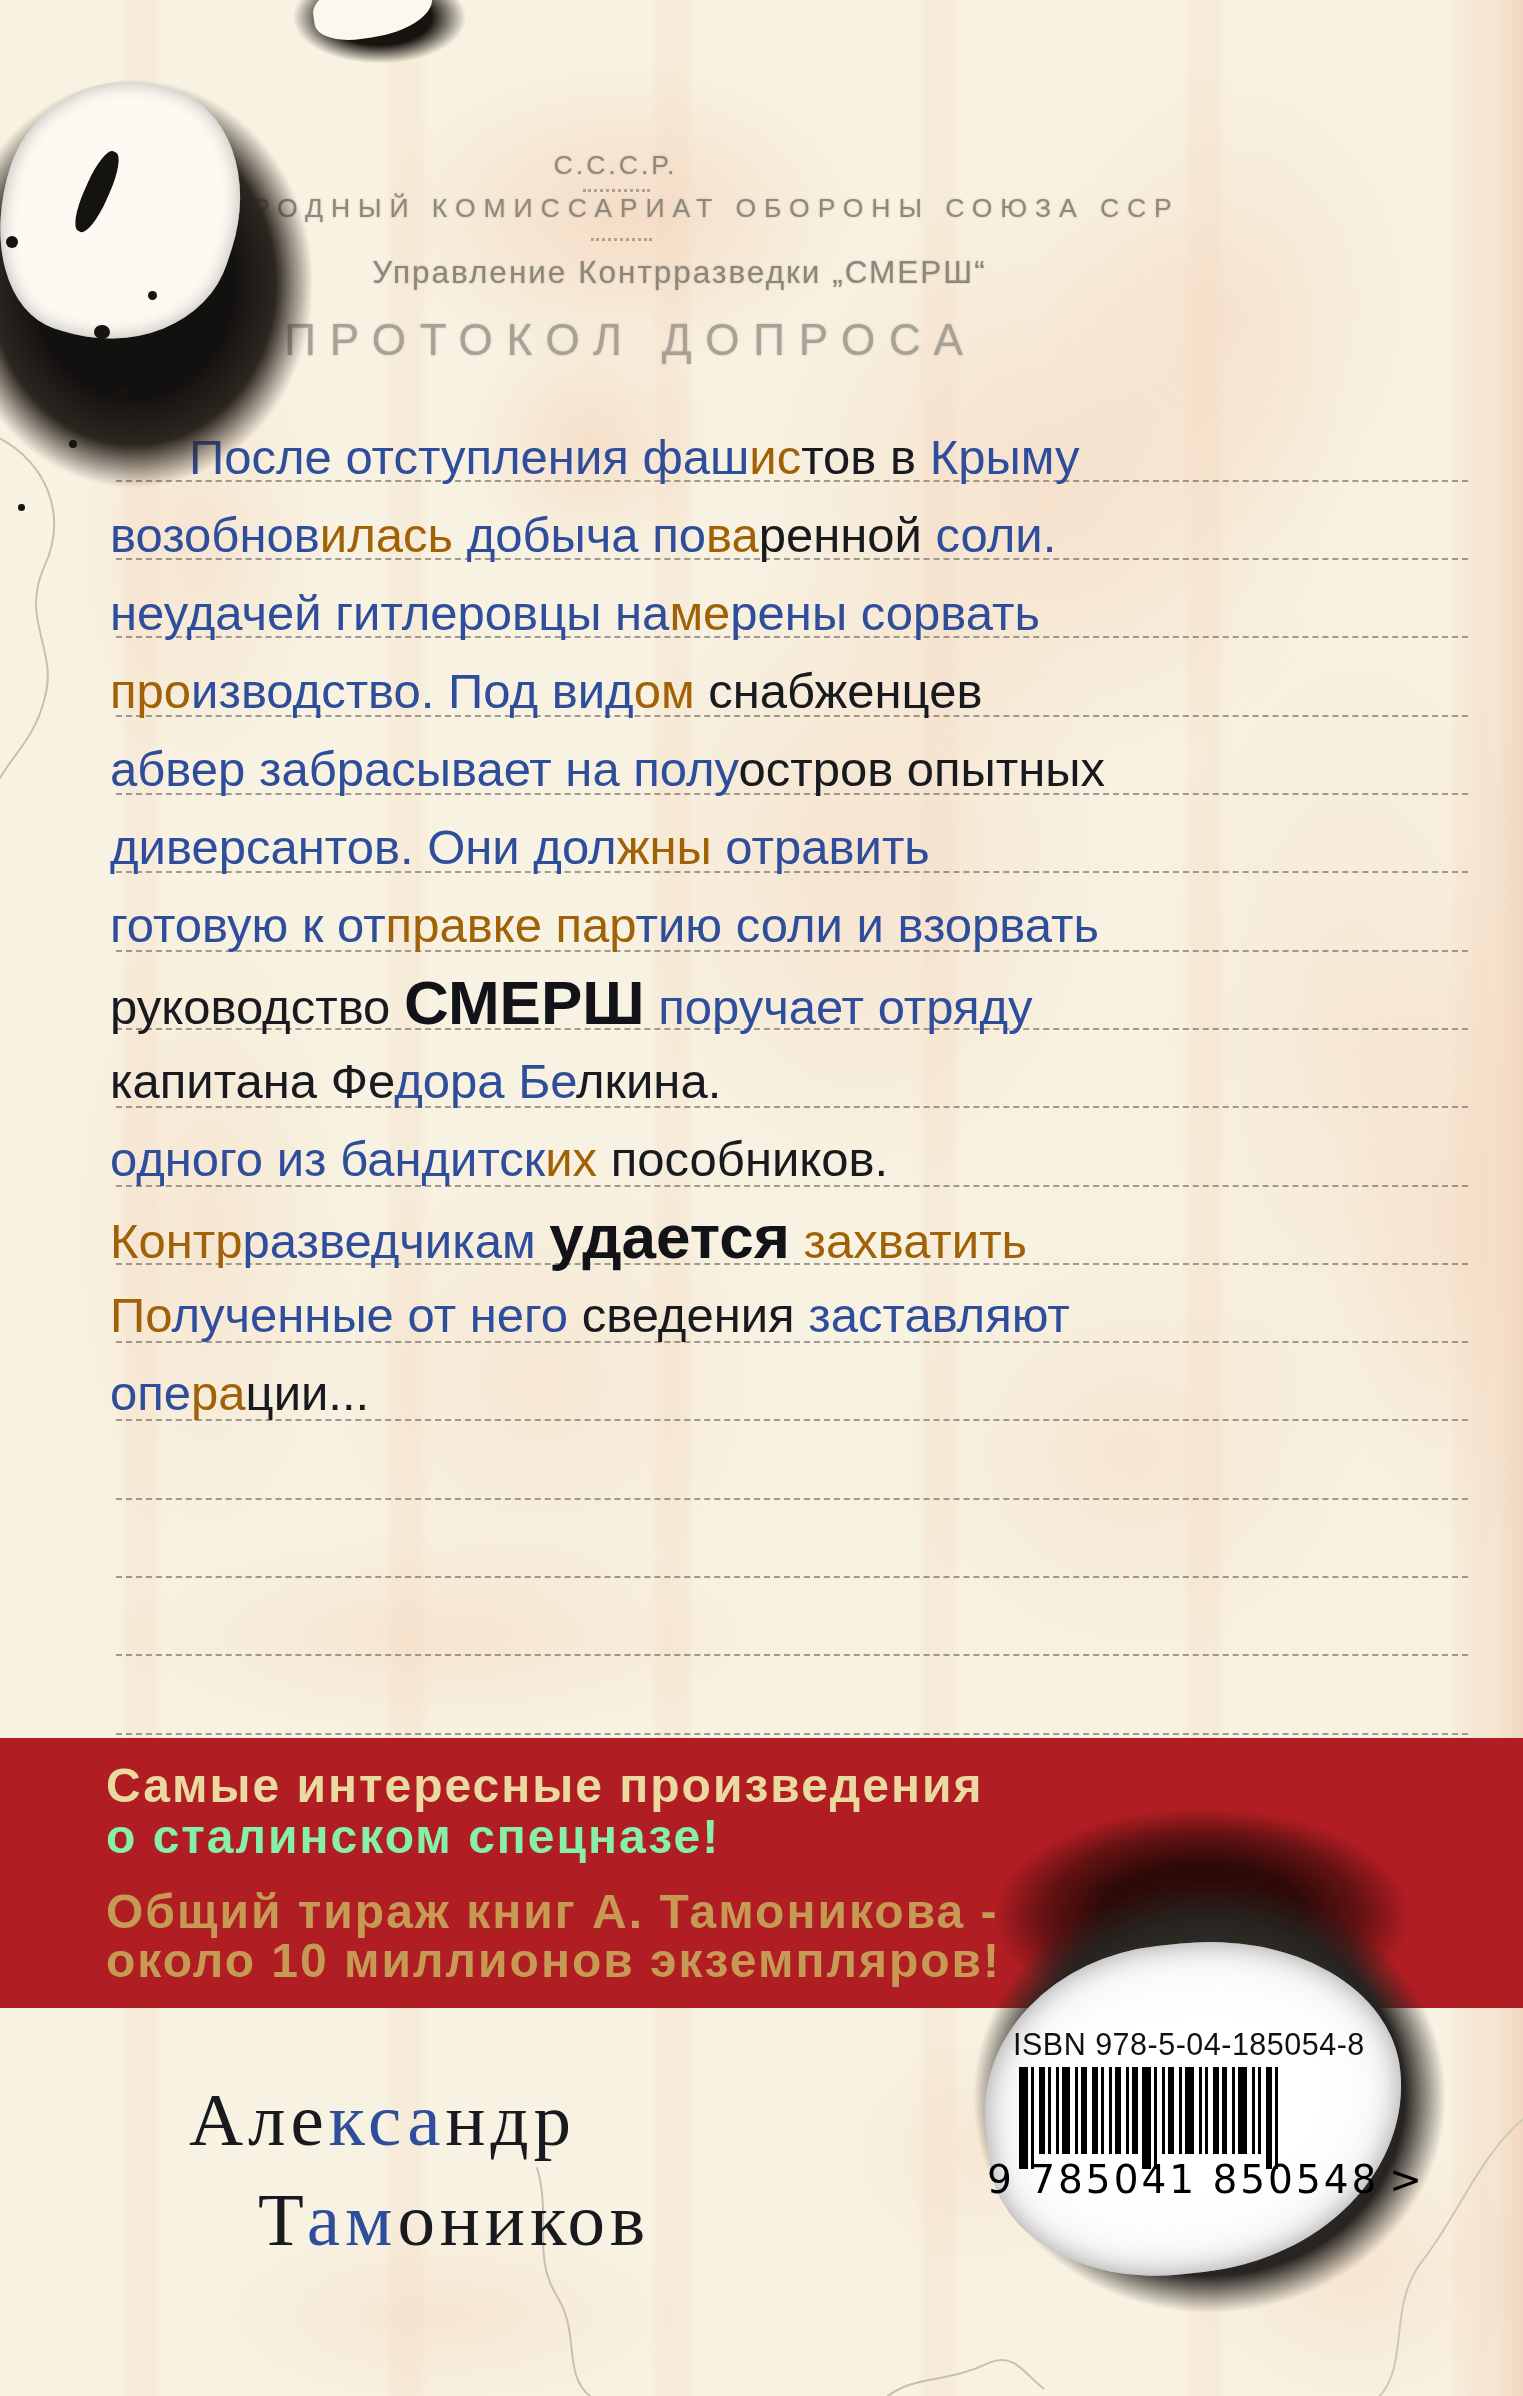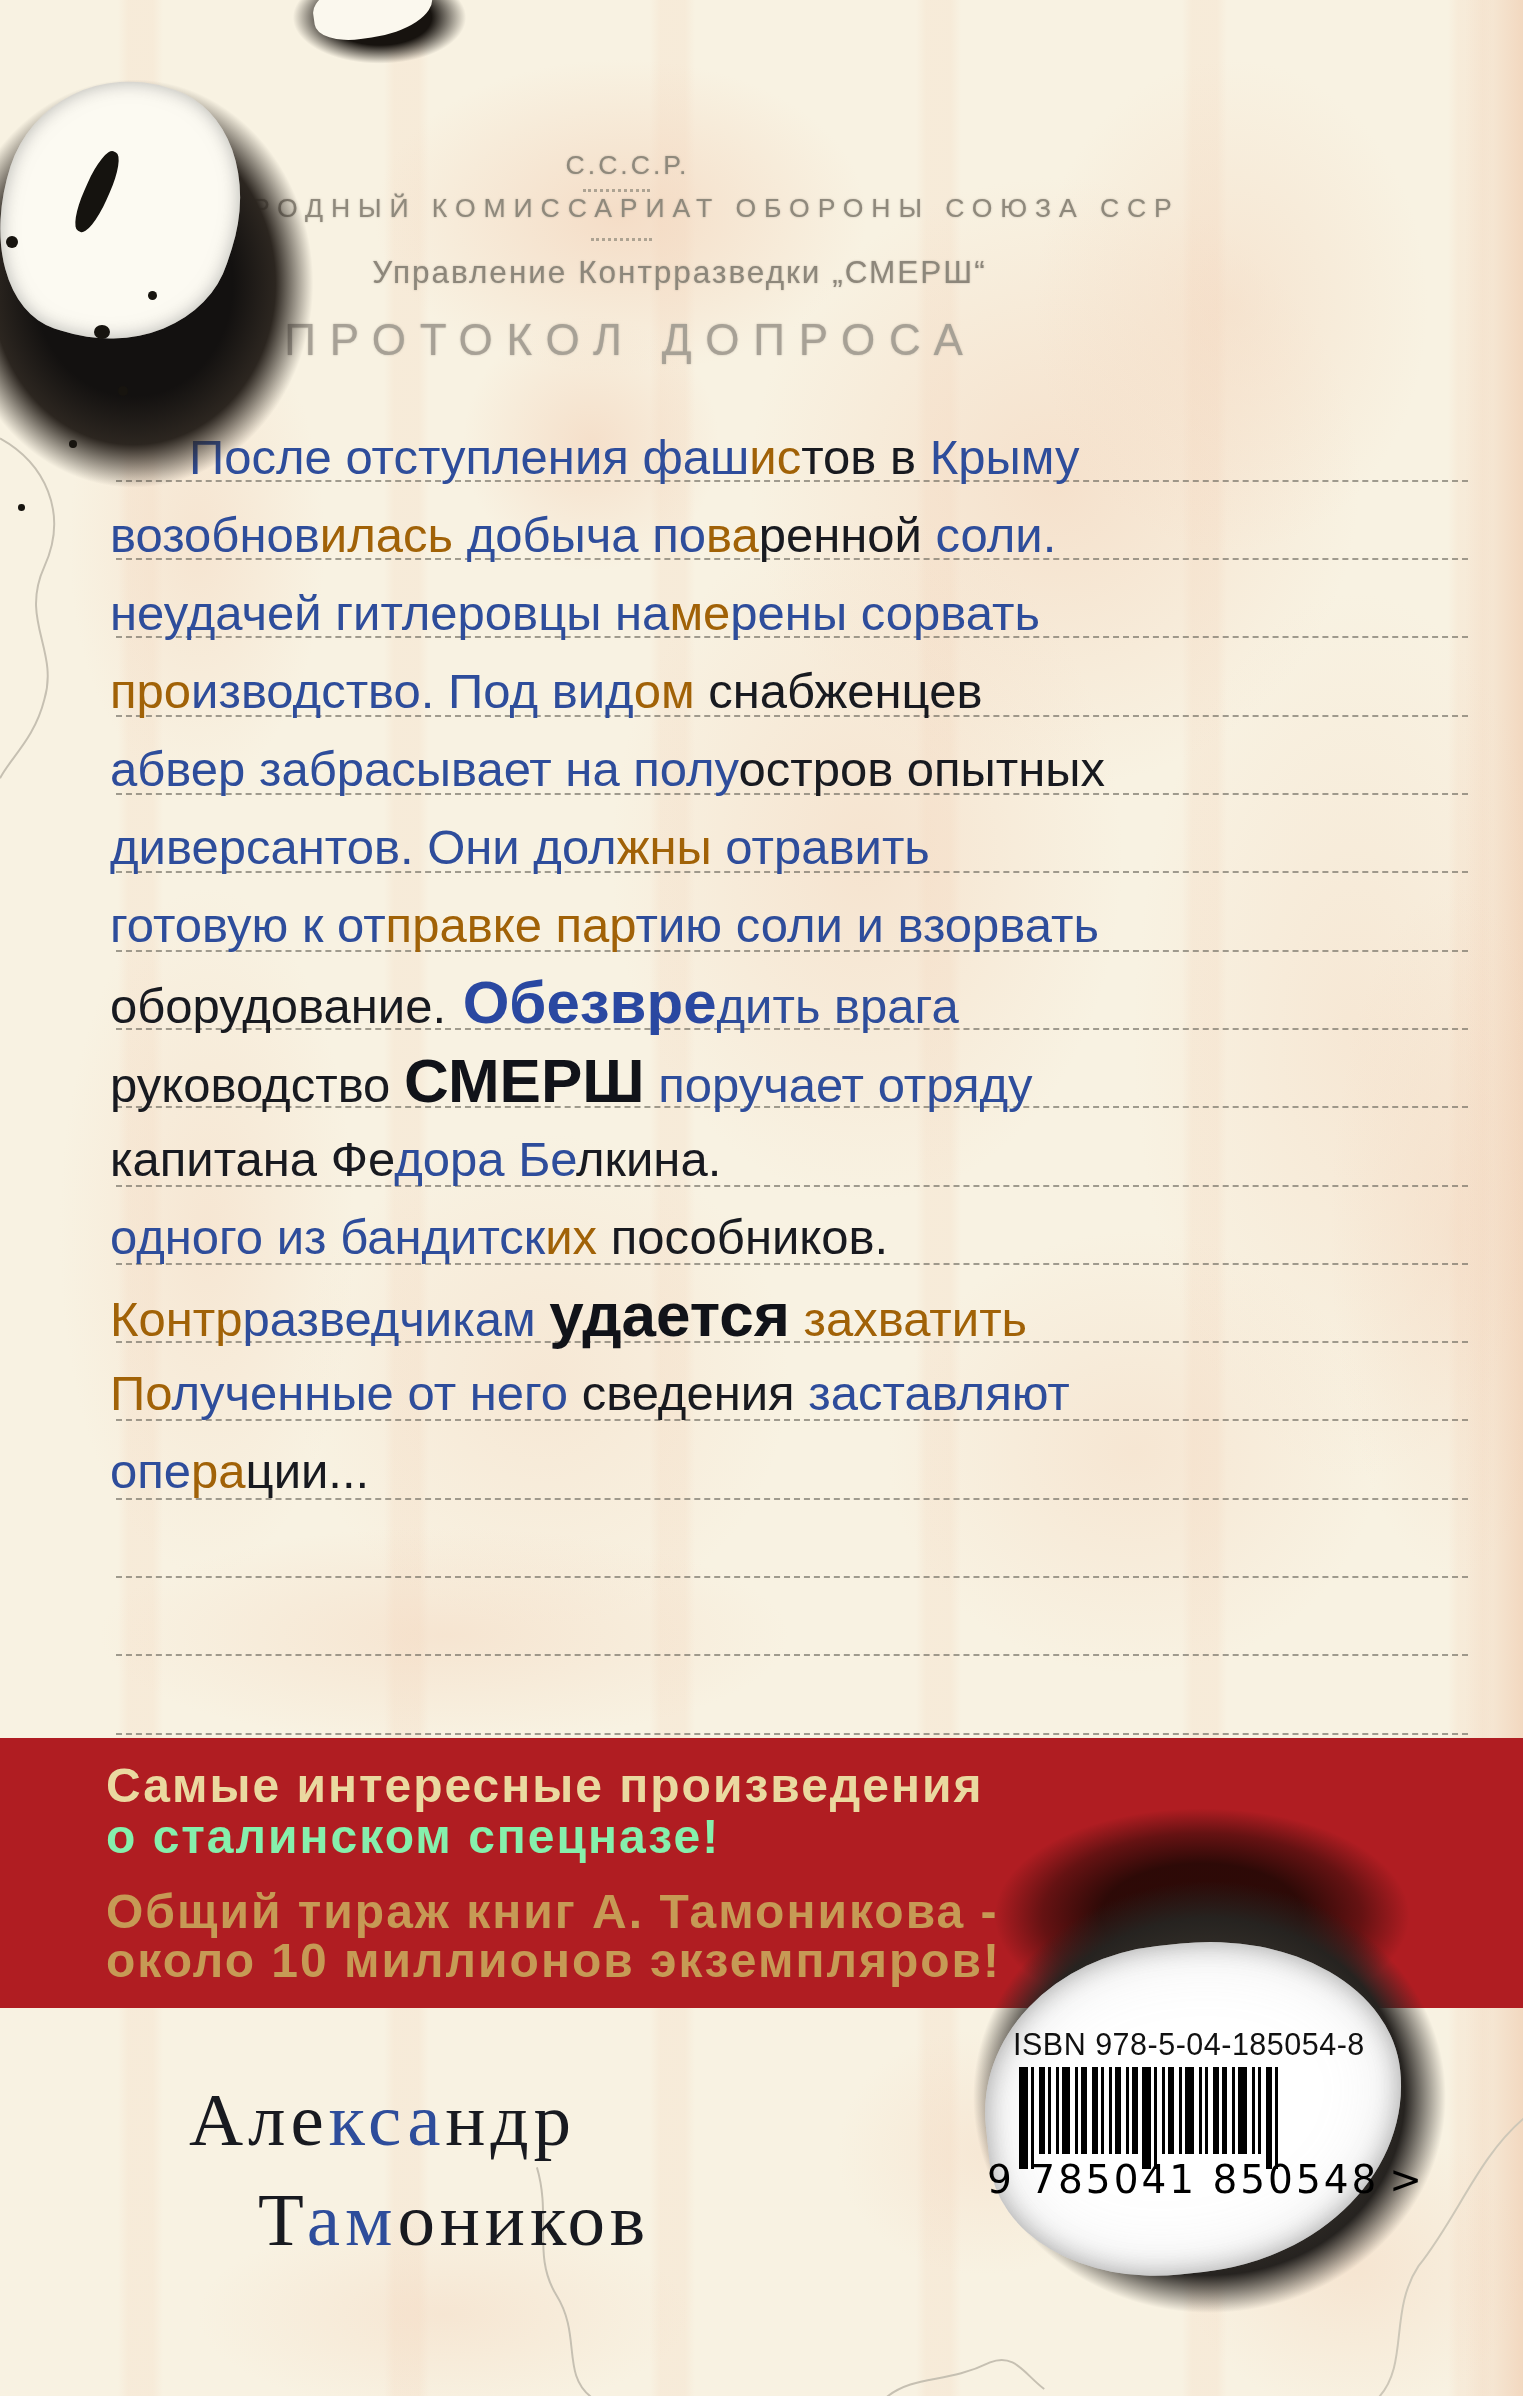--- a/index.html
+++ b/index.html
@@ -12,21 +12,21 @@
     background:repeating-linear-gradient(90deg,
       rgba(242,210,184,0) 0 118px, rgba(242,210,184,.22) 128px 153px,
       rgba(242,210,184,0) 163px 266px);}
   .edge-right{position:absolute;right:0;top:0;width:59px;height:100%;z-index:0;
     background:linear-gradient(90deg, rgba(240,202,174,0), rgba(238,198,168,.6));}
   .contours{position:absolute;inset:0;z-index:0;}
 
   
   .stamp{color:#8f897c;letter-spacing:3px;position:absolute;text-align:center;z-index:1;
          text-shadow:0 0 2px rgba(143,137,124,.55);white-space:nowrap;}
-  .stamp-country{top:150px;left:0;width:1231px;font-size:26.6px;padding-left:12px;}
+  .stamp-country{top:150px;left:0;width:1231px;font-size:26.6px;}
   .stamp-div{position:absolute;z-index:1;border-top:3px dotted #968f80;opacity:.75;height:0;}
   .stamp-comm{top:193px;left:0;width:1379px;font-size:26.6px;letter-spacing:7.9px;}
   .stamp-dept{top:254px;left:0;width:1359px;font-size:31.5px;letter-spacing:2px;color:#8d877b;}
   .stamp-title{top:315px;left:0;width:1261px;font-size:44px;letter-spacing:13.8px;color:#a7a196;}
 
   
   .rule{position:absolute;left:116px;right:56px;z-index:1;
         border-top:2px dashed rgba(100,96,86,.6);}
 
   
@@ -142,21 +142,20 @@
     </div>
 
   <div id="anno-lines">
       <div class="anno-line"><span class="seg-b">После отступления фаш</span><span class="seg-d">ис</span><span class="seg-k">тов в </span><span class="seg-b">Крыму</span></div>
       <div class="anno-line"><span class="seg-b">возобнов</span><span class="seg-d">илась</span><span class="seg-b"> добыча по</span><span class="seg-d">ва</span><span class="seg-k">ренной</span><span class="seg-b"> соли.</span></div>
       <div class="anno-line"><span class="seg-b">неудачей гитлеровцы на</span><span class="seg-d">ме</span><span class="seg-b">рены сорвать</span></div>
       <div class="anno-line"><span class="seg-d">про</span><span class="seg-b">изводство. Под вид</span><span class="seg-d">ом</span><span class="seg-k"> снабженцев</span></div>
       <div class="anno-line"><span class="seg-b">абвер забрасывает на полу</span><span class="seg-k">остров опытных</span></div>
       <div class="anno-line"><span class="seg-b">диверсантов. Они дол</span><span class="seg-d">жны</span><span class="seg-b"> отравить</span></div>
       <div class="anno-line"><span class="seg-b">готовую к от</span><span class="seg-d">правке пар</span><span class="seg-b">тию соли и взорвать</span></div>
-      <div class="anno-line"><span class="seg-k">оборудование.</span><span class="seg-B"> Обезвре</span><span class="seg-b">дить врага</span></div>
       <div class="anno-line"><span class="seg-k">руководство </span><span class="seg-K">СМЕРШ</span><span class="seg-b"> поручает отряду</span></div>
       <div class="anno-line"><span class="seg-k">капитана Фе</span><span class="seg-b">дора Бе</span><span class="seg-k">лкина.</span></div>
       <div class="anno-line"><span class="seg-b">одного из бандитск</span><span class="seg-d">их </span><span class="seg-k">пособников.</span></div>
       <div class="anno-line"><span class="seg-d">Контр</span><span class="seg-b">разведчикам </span><span class="seg-K">удается</span><span class="seg-d"> захватить</span></div>
       <div class="anno-line"><span class="seg-d">По</span><span class="seg-b">лученные от него </span><span class="seg-k">сведения</span><span class="seg-b"> заставляют</span></div>
       <div class="anno-line"><span class="seg-b">опе</span><span class="seg-d">ра</span><span class="seg-k">ции...</span></div>
     </div>
 
   <div class="banner" style="background: rgb(176, 29, 34);">
     <div class="banner-line banner-l1" style="color: rgb(234, 217, 160);">Самые интересные произведения</div>

